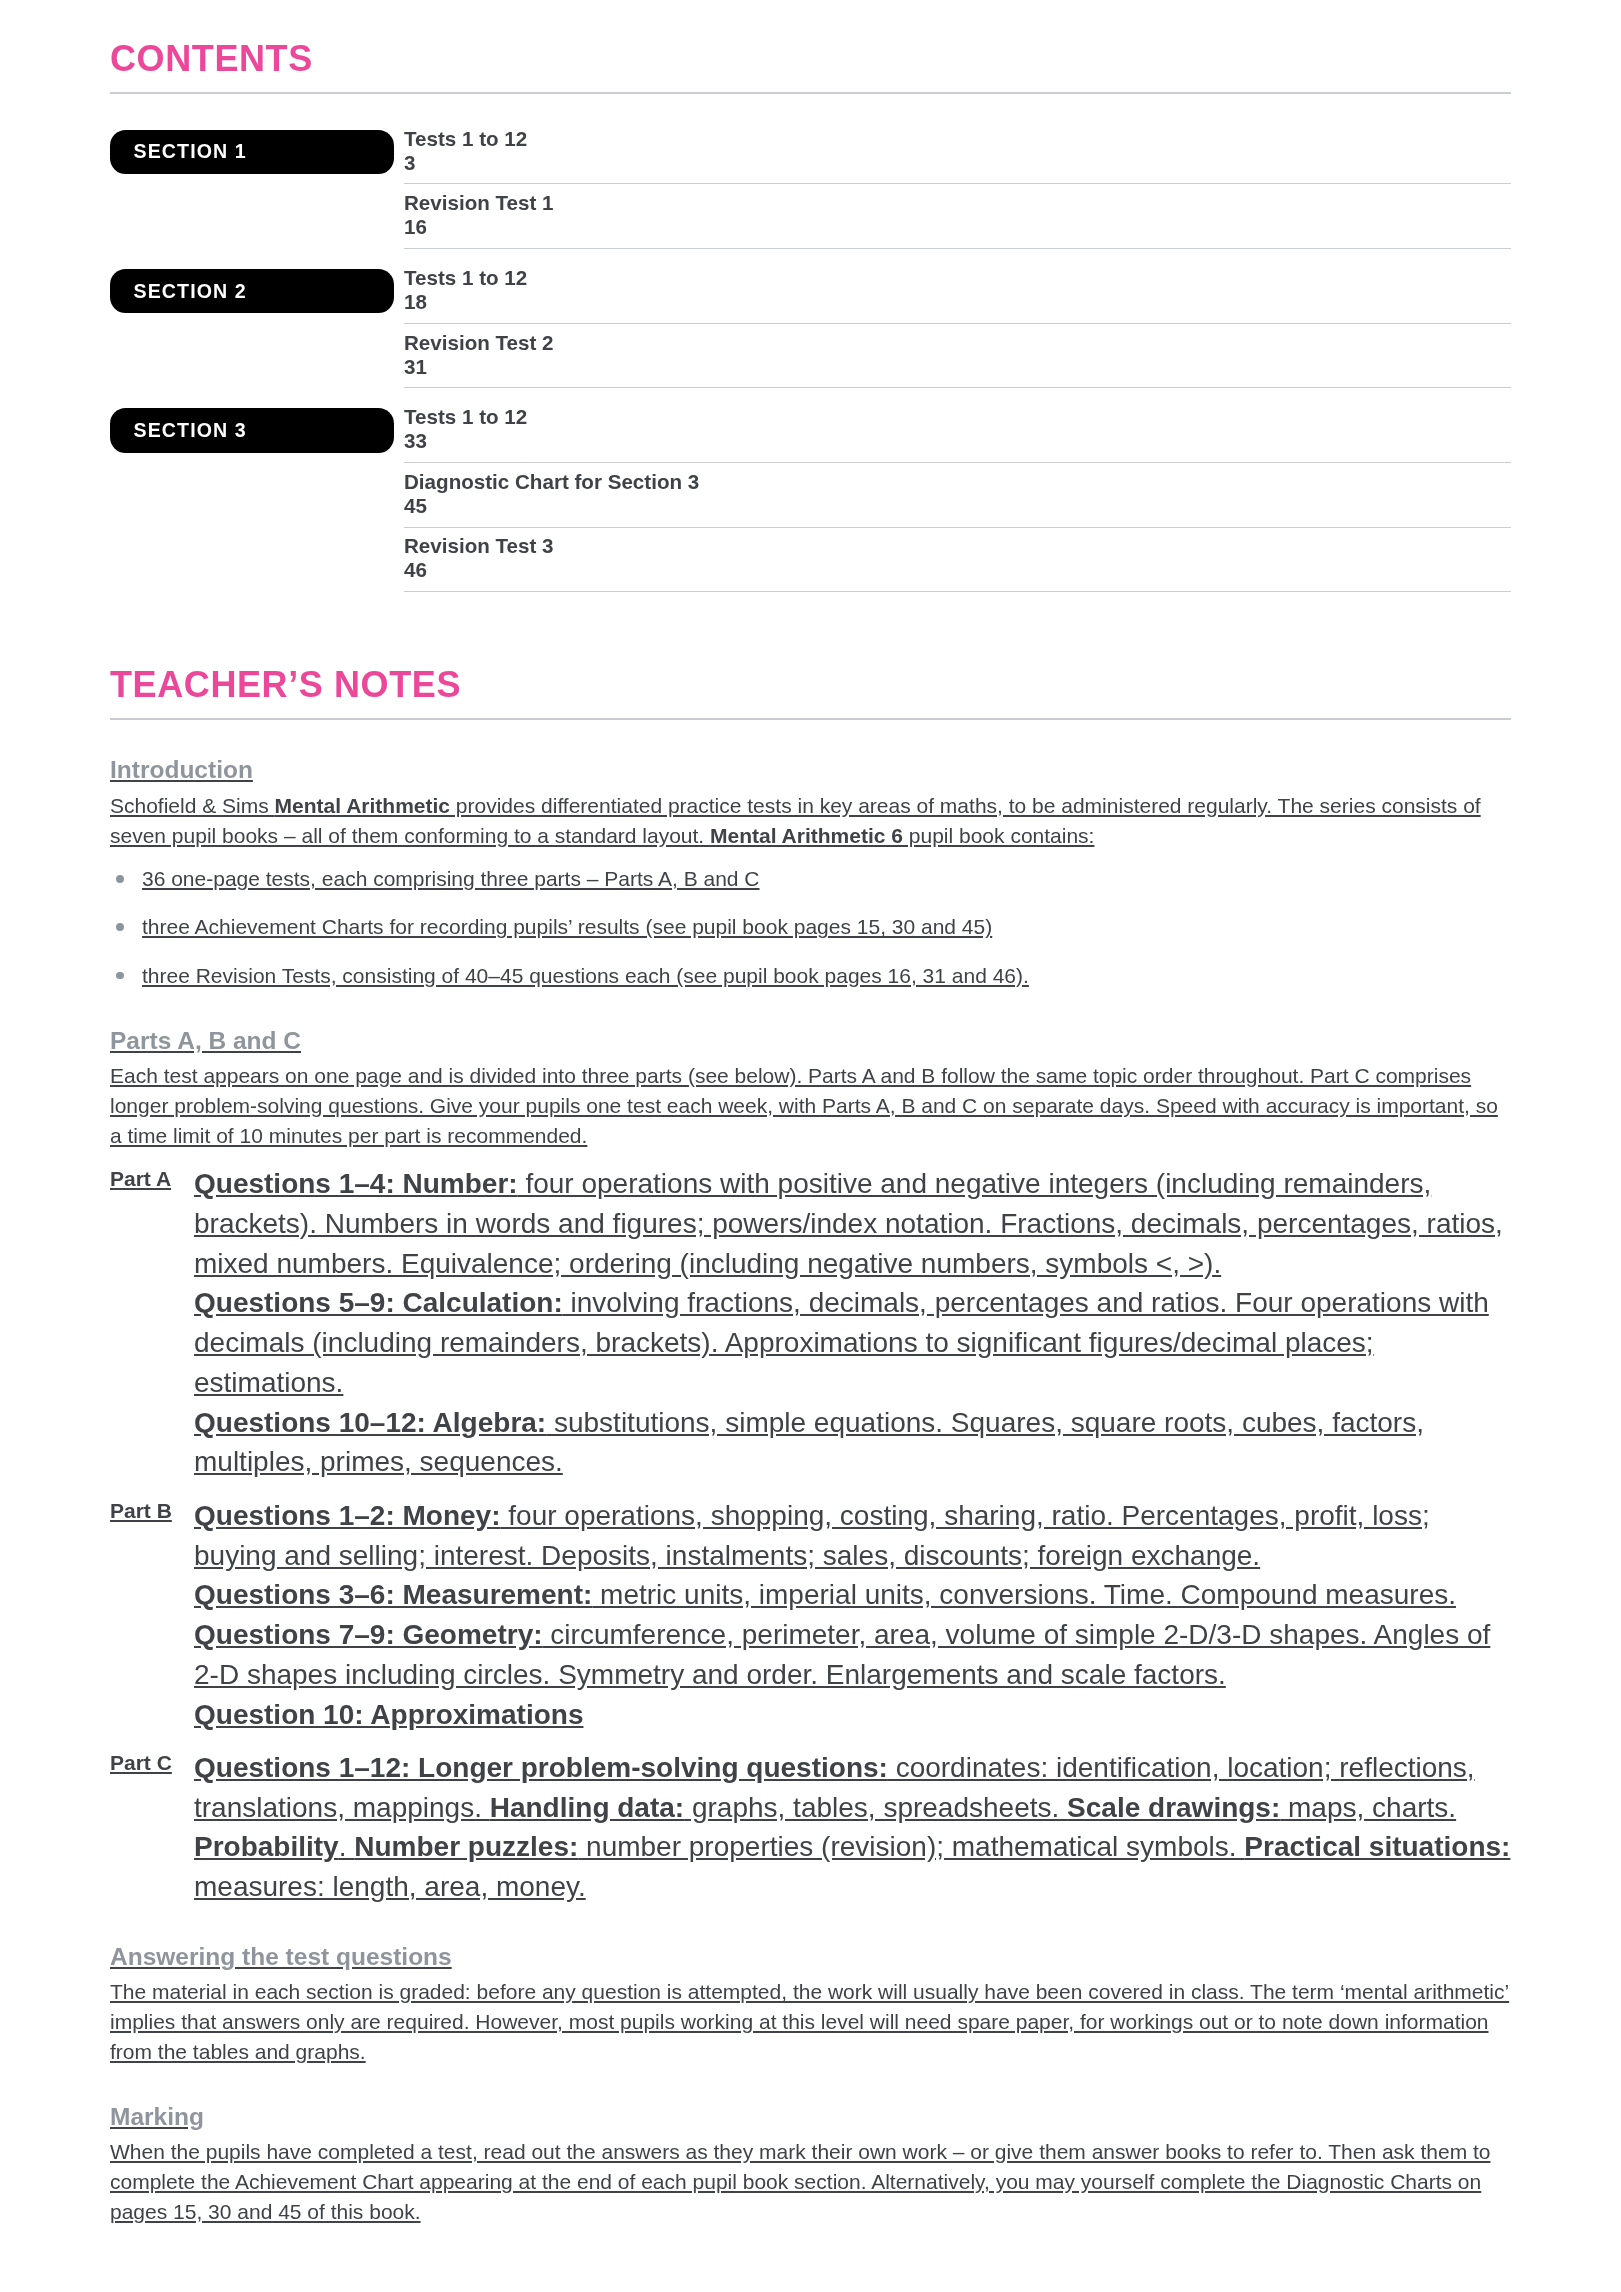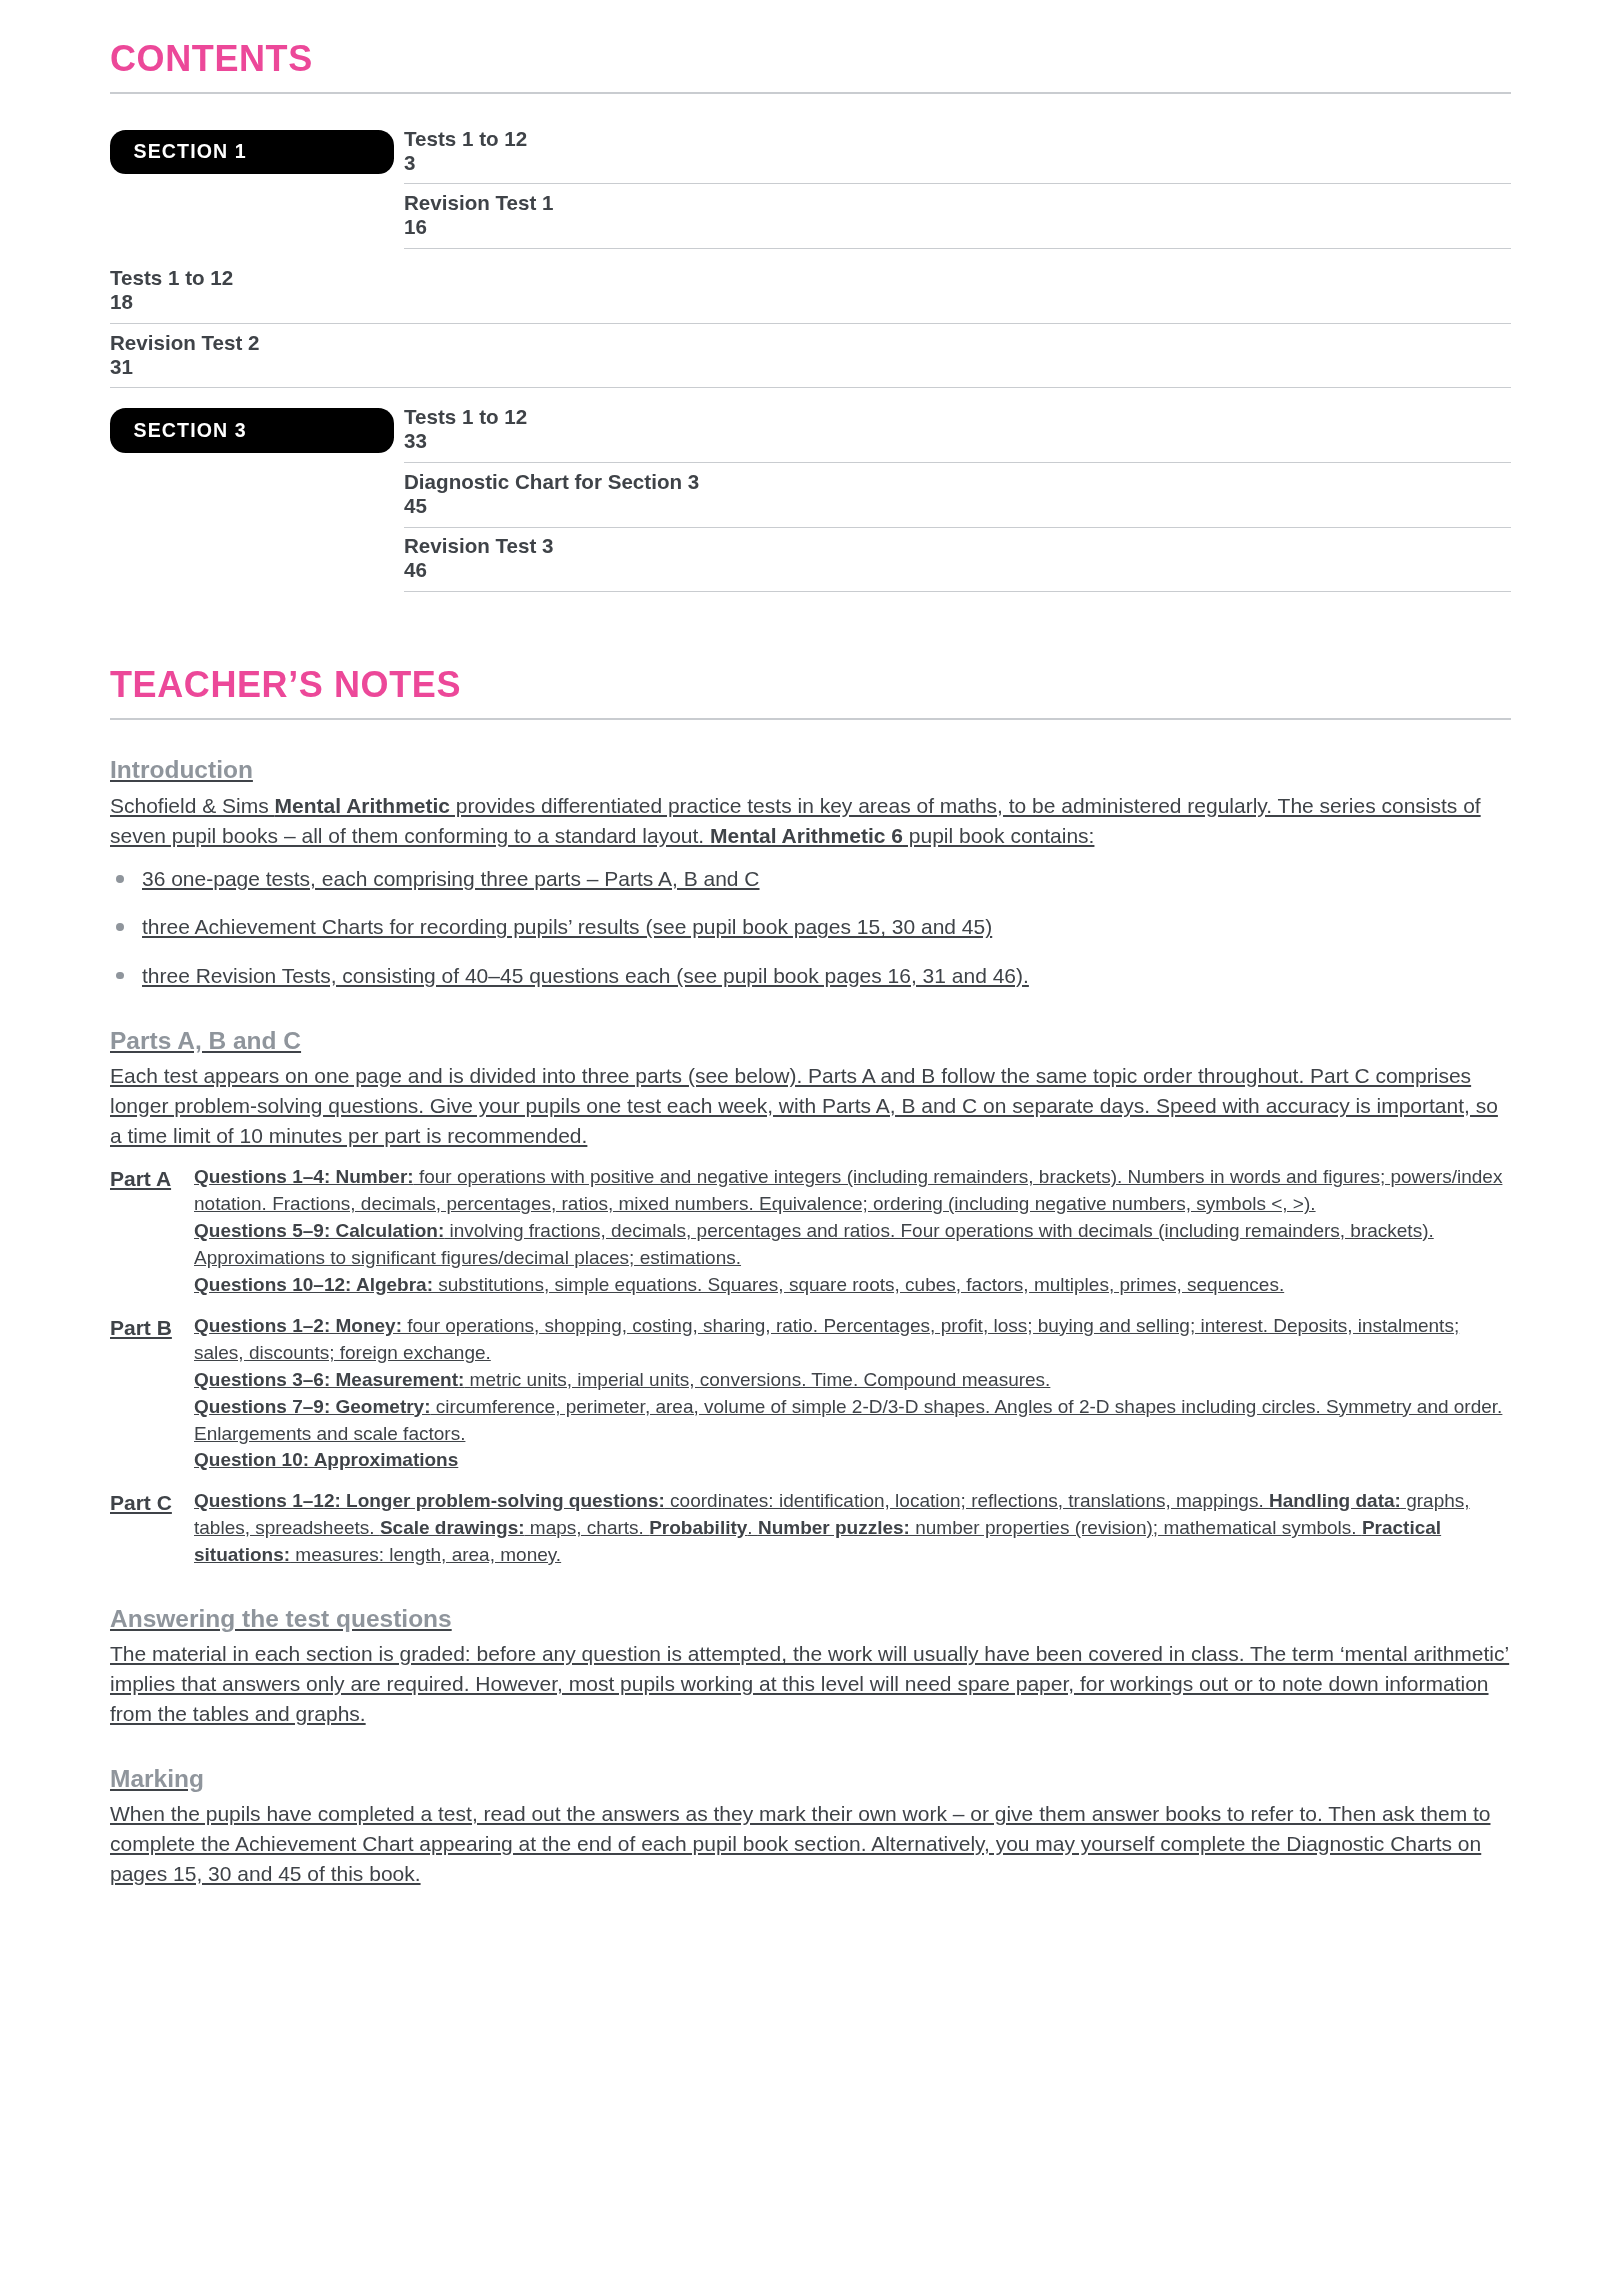--- a/index.html
+++ b/index.html
@@ -131,21 +131,21 @@
   .part-label {
     flex: 0 0 84px;
     width: 84px;
     font-size: 21px;
     font-weight: bold;
     line-height: 1.42;
     color: #3f4348;
   }
   .part-text {
     flex: 1 1 auto;
-    font-size: 19px;
+    font-size: 28px;
     line-height: 1.42;
   }
   .part-text b { font-weight: bold; }
 </style>
 </head>
 <body>
 
 <div class="page">
 
   <h1 class="section-heading">CONTENTS</h1>
@@ -162,20 +162,23 @@
           <span class="page-no">3</span>
         </div>
         <div class="contents-row">
           <span class="label">Revision Test 1</span>
           <span class="page-no">16</span>
         </div>
       </div>
     </div>
 
     <div class="contents-group">
+      <div class="section-pill-wrap">
+        <span class="section-pill">SECTION 2</span>
+      </div>
       <div class="contents-rows">
         <div class="contents-row">
           <span class="label">Tests 1 to 12</span>
           <span class="page-no">18</span>
         </div>
         <div class="contents-row">
           <span class="label">Revision Test 2</span>
           <span class="page-no">31</span>
         </div>
       </div>

